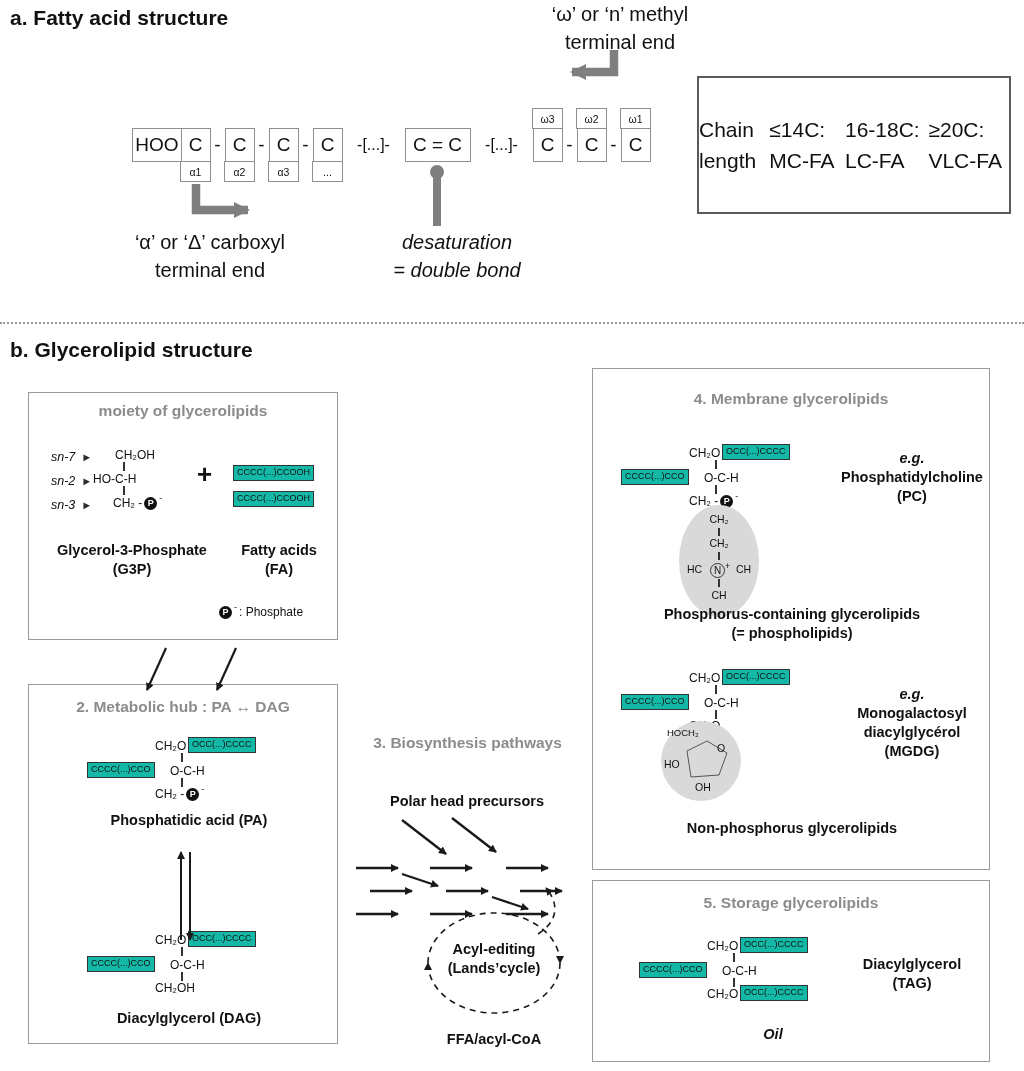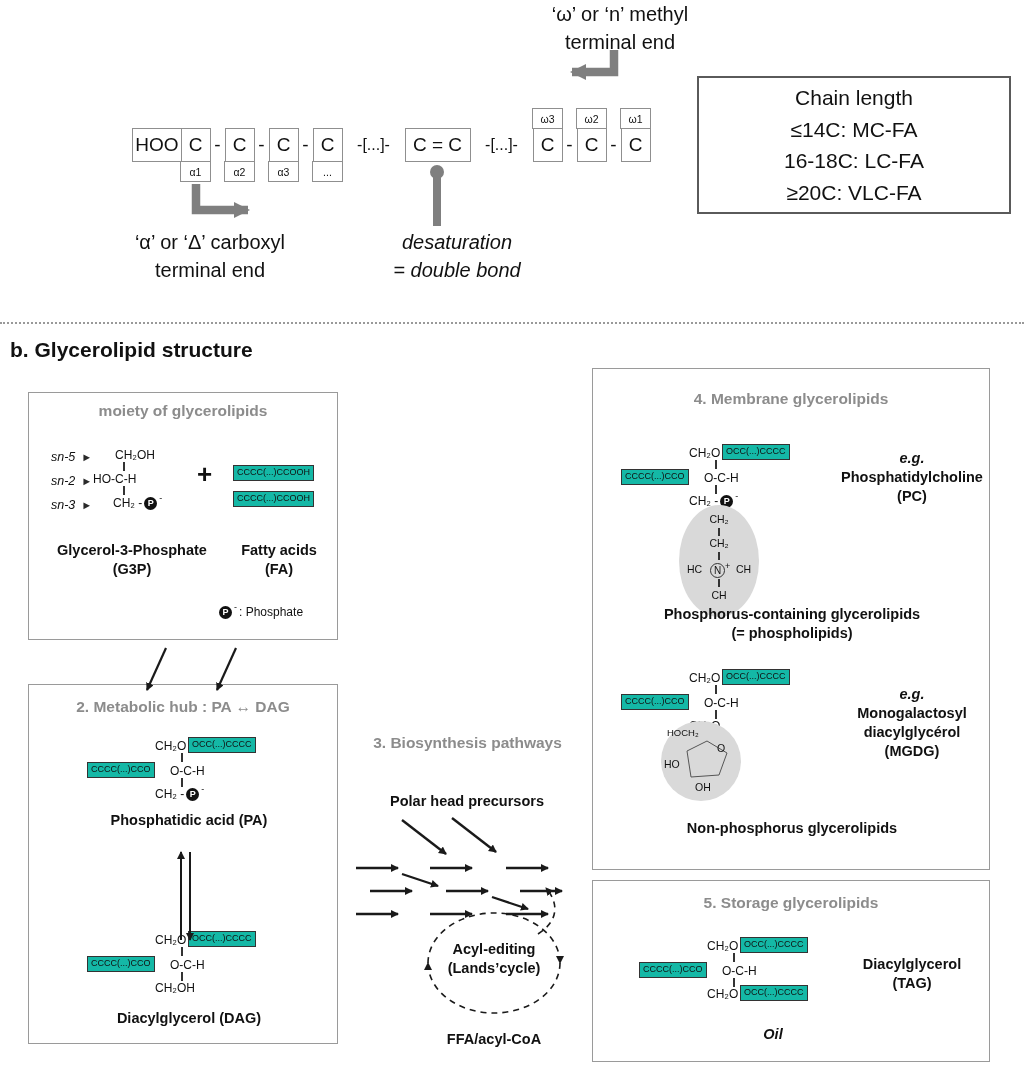--- a/index.html
+++ b/index.html
@@ -12,21 +12,21 @@
   .title-main { font-size:21px; font-weight:bold; }
   .big { font-size:20px; line-height:1.4; }
   .chain-row { display:flex; align-items:stretch; height:34px; }
   .cbox { border:1.5px solid #8f8f8f; display:flex; align-items:center; justify-content:center;
           font-size:19px; background:#fff; }
   .joined { margin-left:-1.5px; }
   .dash { width:14px; display:flex; align-items:center; justify-content:center; font-size:19px; }
   .gapc { width:62px; display:flex; align-items:center; justify-content:center; font-size:16px; white-space:nowrap; }
   .smallbox { position:absolute; width:31px; height:21px; border:1px solid #8f8f8f;
               display:flex; align-items:center; justify-content:center; font-size:10.5px; background:#fff; }
-  .chainlen { border:2px solid #5a5a5a; display:flex; flex-direction:column; justify-content:center;
+  .chainlen { border:2px solid #5a5a5a; display:flex; flex-direction:row; justify-content:center;
               align-items:center; font-size:21px; line-height:1.5; }
   .divider { border-top:2px dotted #999; }
   .panel { border:1.5px solid #9a9a9a; background:#fff; }
   .panel-title { position:absolute; left:0; right:0; text-align:center; color:#8c8c8c;
                  font-weight:bold; font-size:15.5px; line-height:1.3; }
   .lbl { font-weight:bold; font-size:14.5px; line-height:1.3; }
   .chemtxt { font-size:12px; white-space:nowrap; }
   .acylbox { border:1px solid #333; font-size:9px; padding:1px 3px; background:#14b8a6;
              white-space:nowrap; line-height:1.3; }
   .bond { position:absolute; width:1.5px; background:#333; }
@@ -49,20 +49,21 @@
   .ncircle { border:1.2px solid #333; border-radius:50%; width:15px; height:15px;
              display:inline-flex; align-items:center; justify-content:center; font-size:10px; }
   .tiny { font-size:10.5px; white-space:nowrap; }
   .overlay { position:absolute; left:0; top:0; pointer-events:none; }
 </style>
 </head>
 <body>
 
 <div class="page">
 
+  <div class="abs title-main" style="left:10px; top:6px;">a. Fatty acid structure</div>
 
   <div class="abs center big" style="left:510px; top:0px; width:220px;">
     <div>‘ω’ or ‘n’ methyl</div>
     <div>terminal end</div>
   </div>
 
   <div class="abs chain-row" style="left:132px; top:128px;justify-content:space-between;">
     <div class="cbox" style="width:50px;">HOO</div>
     <div class="cbox joined" style="width:30px;">C</div>
     <div class="dash">-</div>
@@ -110,21 +111,21 @@
   <div class="abs divider" style="left:0px; top:322px; width:1024px;"></div>
 
   <div class="abs title-main" style="left:10px; top:338px;">b. Glycerolipid structure</div>
 
   <div class="abs panel" style="left:28px; top:392px; width:310px; height:248px;">
     <div class="panel-title" style="top:8px;">
       <div>moiety of glycerolipids</div>
     </div>
 
     <div class="abs sn" style="left:22px; top:57px;">
-      <span class="it">sn-5</span>
+      <span class="it">sn-7</span>
       <span class="ricon">►</span>
     </div>
     <div class="abs sn" style="left:22px; top:81px;">
       <span class="it">sn-2</span>
       <span class="ricon">►</span>
     </div>
     <div class="abs sn" style="left:22px; top:105px;">
       <span class="it">sn-3</span>
       <span class="ricon">►</span>
     </div>

